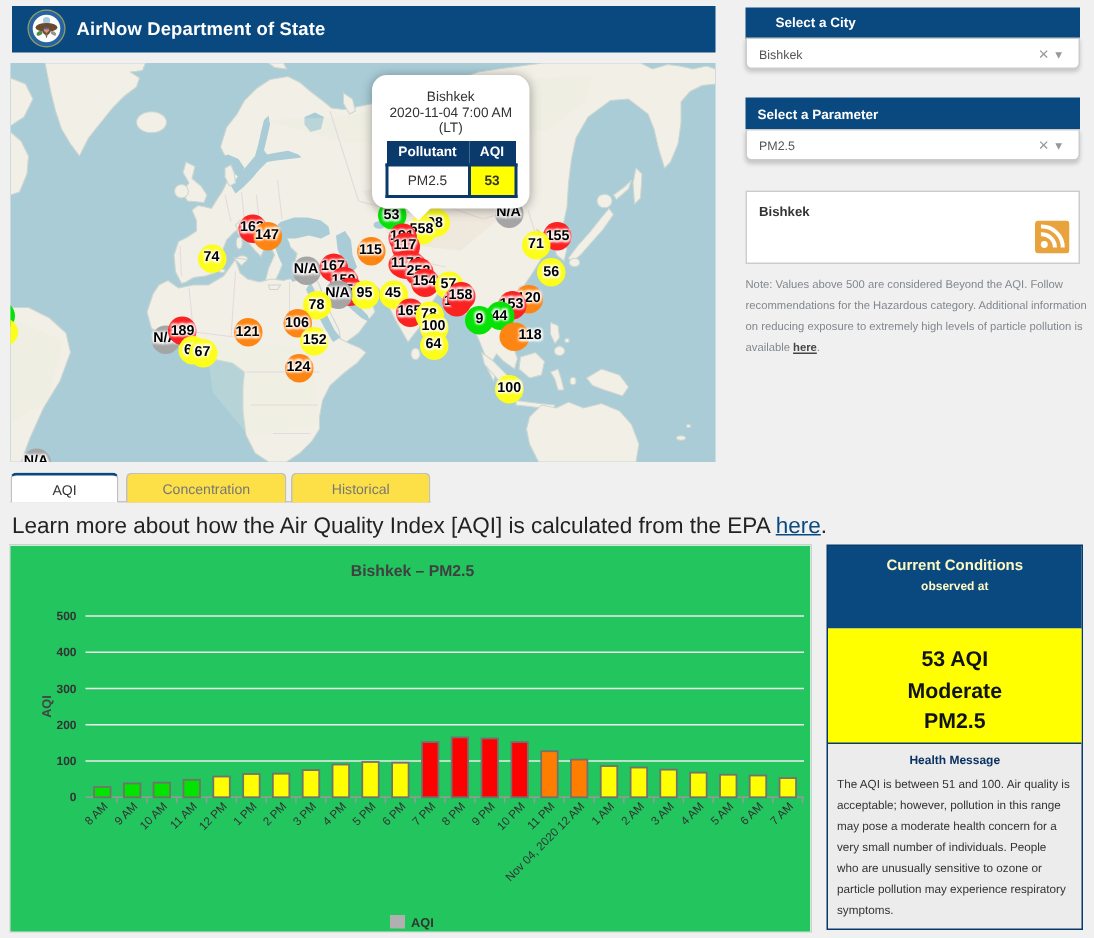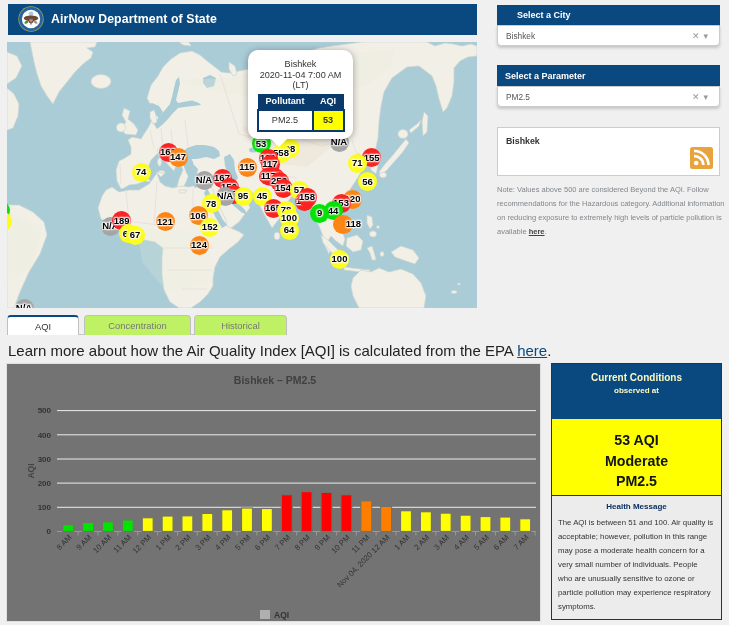--- a/index.html
+++ b/index.html
@@ -17,27 +17,27 @@
 .mk.o { background:#fd8514; }
 .mk.r { background:#fb2222; }
 .mk.n { background:#a5a5a5; }
 #pop { position:absolute; left:241px; top:8.5px; width:105px; height:89px; background:#fff; border-radius:10px; box-shadow:0 1px 7px rgba(0,0,0,.35); font-size:9.1px; color:#333; text-align:center; padding-top:9px; line-height:10.5px; }
 #pop .tail { position:absolute; left:22px; bottom:-8px; width:0; height:0; border:9px solid transparent; border-top:9px solid #fff; border-bottom:none; }
 #pop table { border-collapse:collapse; margin:3px auto 0; }
 #pop th { background:#0a3a6b; color:#fff; font-size:9.1px; padding:0; height:16px; }
 #pop th.c1 { width:55px; } #pop th.c2 { width:31px; }
 #pop td { border:2px solid #0a3a6b; font-size:9.1px; height:21px; }
 #pop td.aqi { background:#ffff00; font-weight:bold; }
-.tab { position:absolute; top:315px; height:20px; font-size:9.4px; color:#777; display:flex; align-items:center; justify-content:center; background:#bef264; border:1px solid #c0c0c0; border-bottom:none; border-radius:4px 4px 0 0; }
+.tab { position:absolute; top:315px; height:20px; font-size:9.4px; color:#777; display:flex; align-items:center; justify-content:center; background:#fde047; border:1px solid #c0c0c0; border-bottom:none; border-radius:4px 4px 0 0; }
 #tab1 { left:7px; width:72px; background:#fff; border-top:2px solid #09497f; color:#333; }
 #tab2 { left:84px; width:107px; }
 #tab3 { left:194px; width:93px; }
 #learn { left:8px; top:342px; font-size:15px; color:#222; }
 #learn a { color:#09497f; }
-#chart { left:6px; top:363px; width:535px; height:259px; background:#737373; border:1px solid #e0e0e0; }
+#chart { left:6px; top:363px; width:535px; height:259px; background:#22c55e; border:1px solid #e0e0e0; }
 .barhdr { left:497px; width:223px; height:21px; background:#09497f; color:#fff; font-size:9px; font-weight:bold; display:flex; align-items:center; padding-left:8px; }
 .sel { left:497px; width:223px; height:21px; background:#fff; border:1px solid #ccc; border-radius:0 0 4px 4px; box-shadow:0 2px 3px rgba(0,0,0,.18); font-size:8.3px; color:#555; display:flex; align-items:center; padding-left:8px; }
 .selicons { position:absolute; right:7px; color:#999; font-size:9px; letter-spacing:4px; }
 #rssbox { left:497px; top:127px; width:223px; height:49px; background:#fff; border:1px solid #ccc; }
 #rssbox .city { font-size:8.8px; font-weight:bold; color:#333; margin:8px 0 0 8px; }
 #note { left:497px; top:183px; width:233px; font-size:7.5px; color:#82878c; line-height:14px; }
 #note a { color:#444; font-weight:bold; }
 #cc { left:551px; top:363px; width:171px; height:257px; border:1.5px solid #0a3a6b; background:#ececec; }
 #cc .h { background:#09497f; color:#fef9c3; text-align:center; height:55px; padding-top:8px; }
 #cc .h .l1 { font-size:10px; font-weight:bold; }

